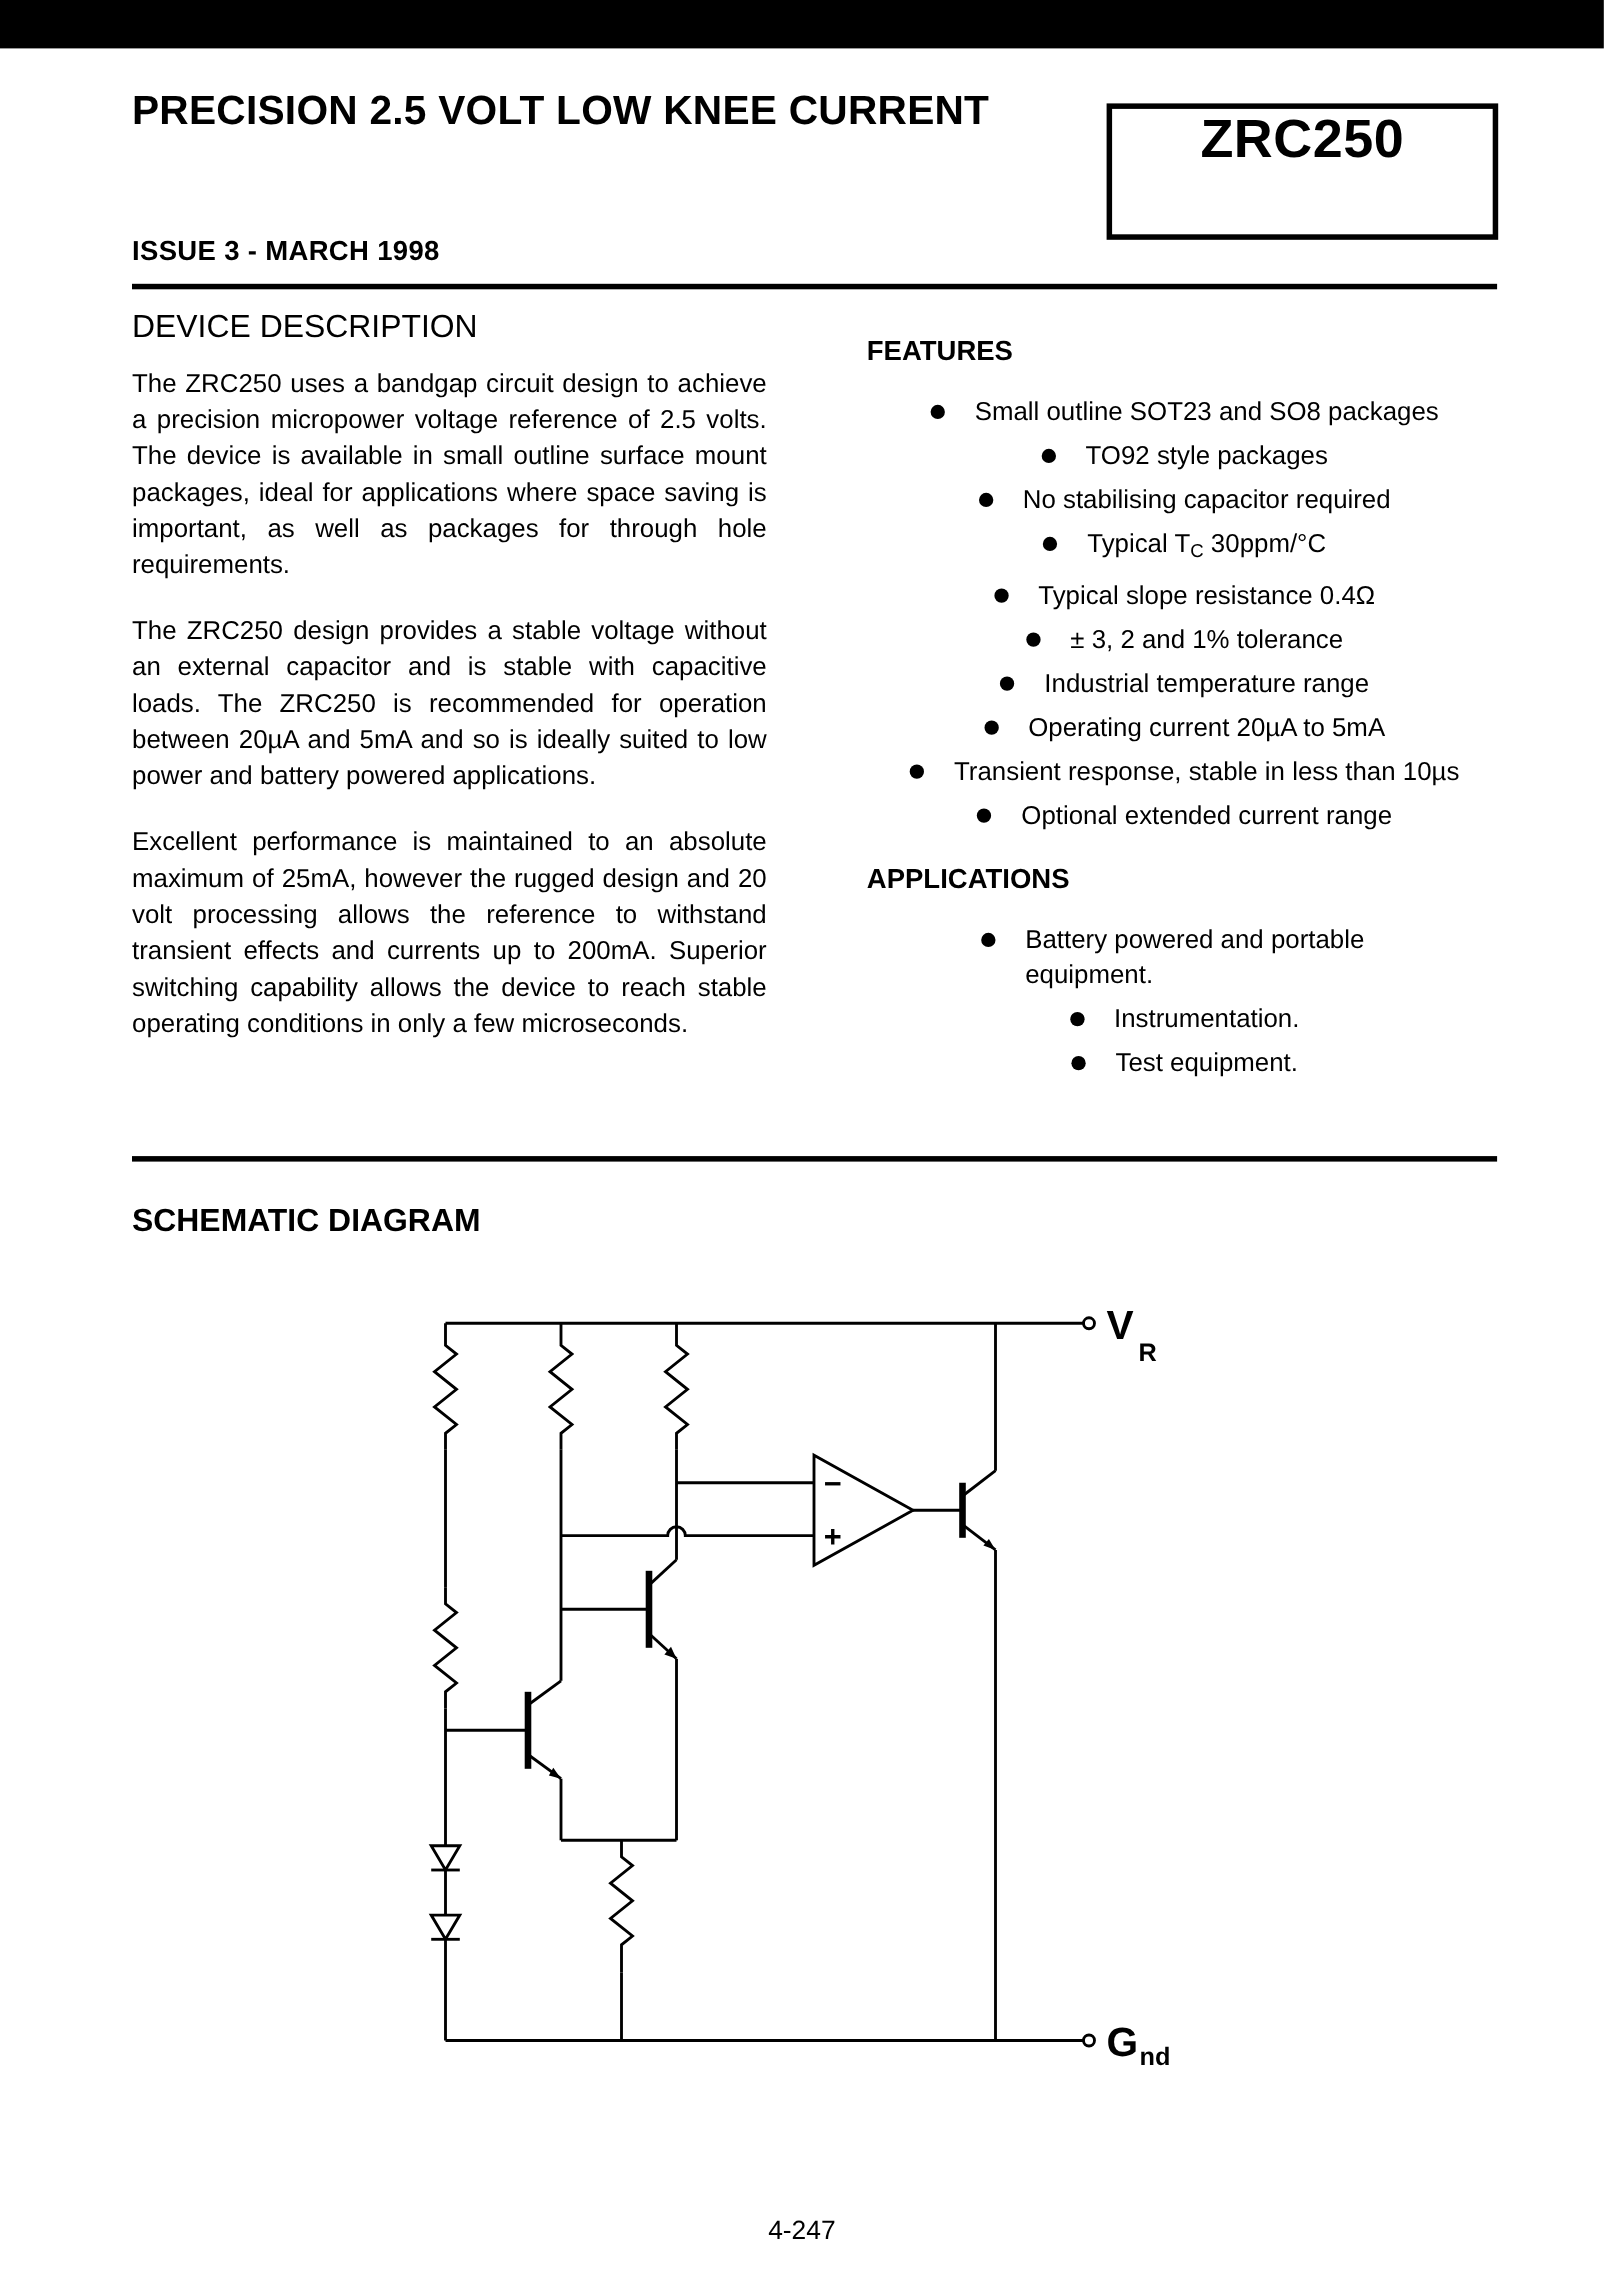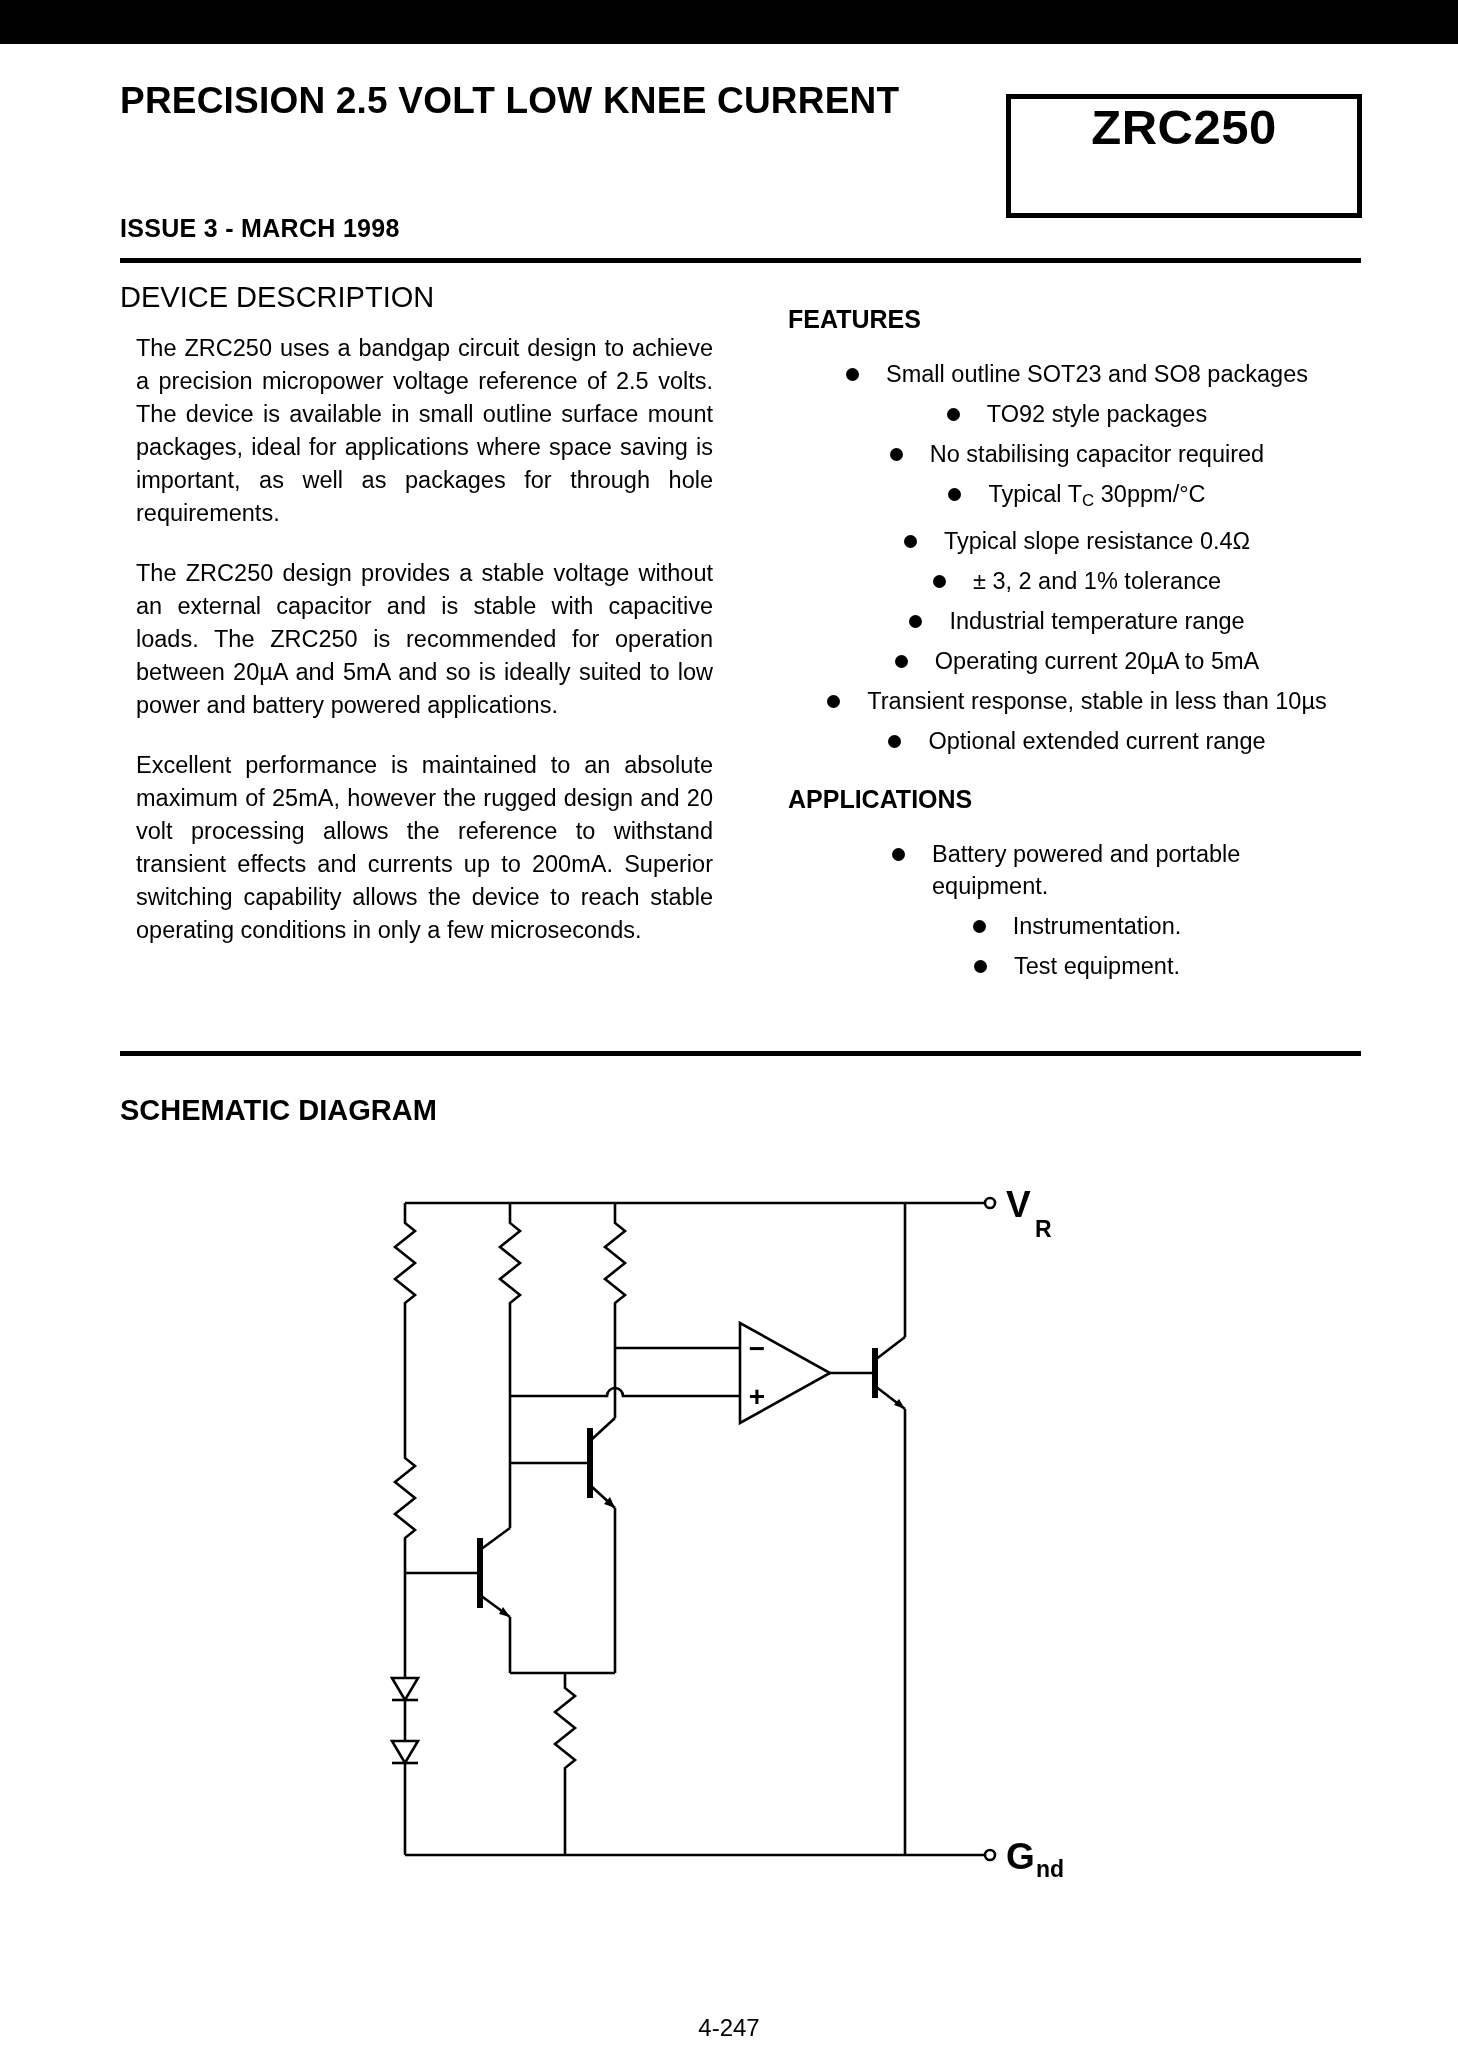--- a/index.html
+++ b/index.html
@@ -16,21 +16,21 @@
   .partbox {
     position:absolute; left:1006px; top:94px; width:356px; height:124px;
     border:5px solid #000; display:flex; align-items:flex-start; justify-content:center;
     font-size:49px; font-weight:bold; letter-spacing:0.5px;
   }
   .rule { position:absolute; left:120px; width:1241px; height:5px; background:#000; }
   .rule1 { top:258px; }
   .rule2 { top:1051px; }
 
   .h-desc { position:absolute; left:120px; top:281px; font-size:29px; font-weight:normal; }
-  .desc-col { position:absolute; left:120px; top:332px; width:577px; font-size:23.5px; line-height:33px; text-align:justify;margin-left:16px; }
+  .desc-col { position:absolute; left:120px; top:332px; width:577px; font-size:23.5px; line-height:33px; text-align:justify; }
   .desc-col p + p { margin-top:27px; }
 
   .feat-col { position:absolute; left:788px; top:305px; width:575px; }
   .h-feat { font-size:25px; font-weight:bold; margin-bottom:24px; }
   .blist { display:flex; flex-direction:column; gap:8px;align-items:center; }
   .bitem { display:flex; font-size:23.5px; line-height:32px; }
   .bullet { flex:0 0 13px; width:13px; height:13px; border-radius:50%; background:#000; margin:10px 27px 0 3px; }
   .feat-text { max-width:465px; }
   .app-text { max-width:330px; }
   sub.tc { font-size:0.72em; vertical-align:-0.25em; }

